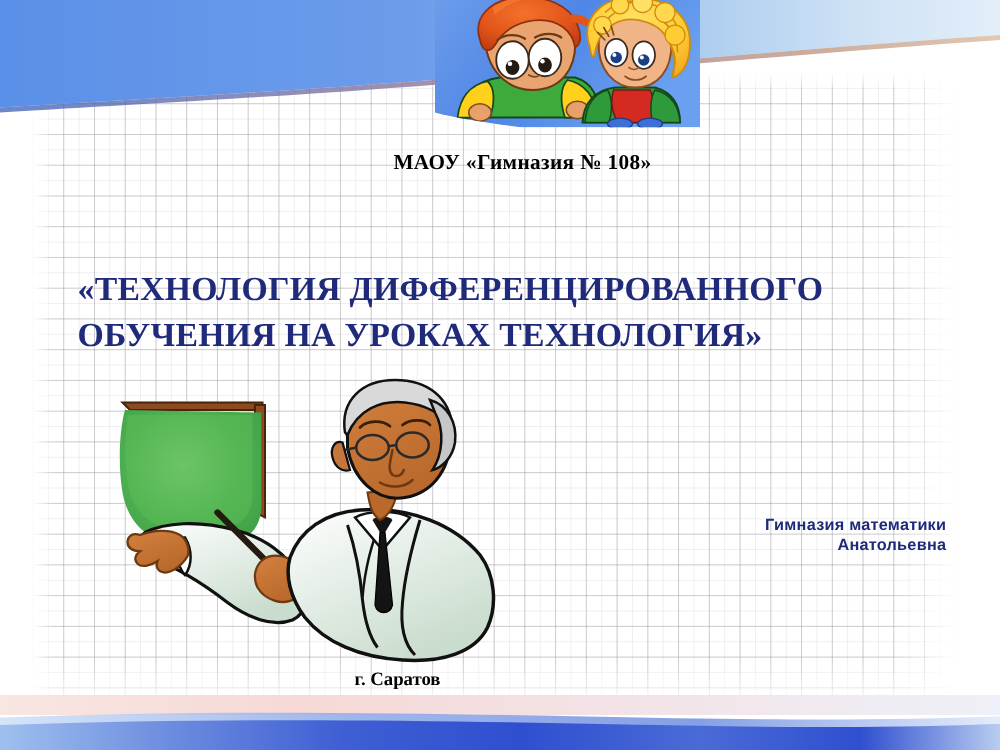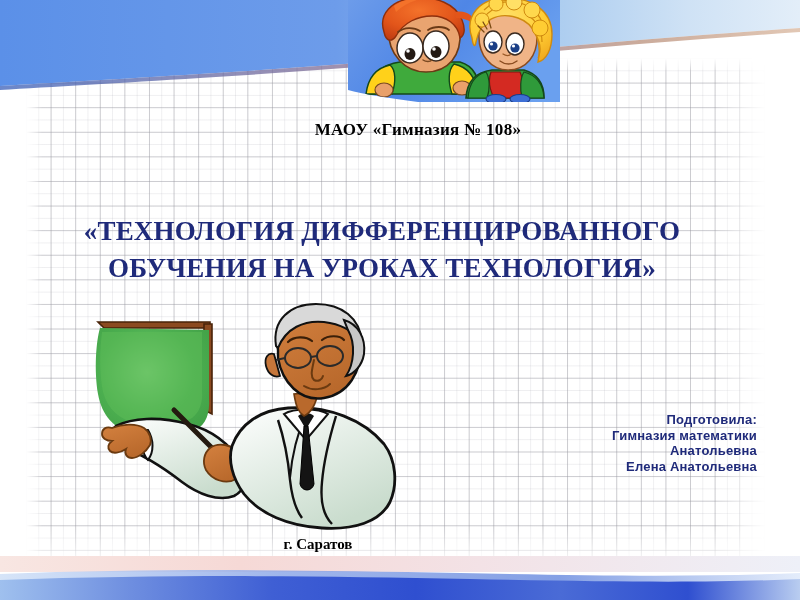--- a/index.html
+++ b/index.html
@@ -75,21 +75,20 @@
     position: absolute;
     left: 62px;
     top: 213px;
     width: 640px;
     font-family: "Liberation Serif", serif;
     font-weight: bold;
     font-size: 27px;
     line-height: 37px;
     color: #1f2a7a;
     letter-spacing: 0.2px;
-    text-align: center;
   }
   .main-title .ln { display: block; white-space: nowrap; }
 
   .author-block {
     position: absolute;
     right: 43px;
     top: 412px;
     text-align: right;
     font-family: "Liberation Sans", sans-serif;
     font-weight: bold;
@@ -181,24 +180,22 @@
   </svg>
 
   <div class="school-line">МАОУ «Гимназия № 108»</div>
 
   <div class="main-title">
     <span class="ln">«ТЕХНОЛОГИЯ ДИФФЕРЕНЦИРОВАННОГО</span>
     <span class="ln">ОБУЧЕНИЯ НА УРОКАХ ТЕХНОЛОГИЯ»</span>
   </div>
 
   <div class="author-block">
-    <span class="ln">Подготовила:</span>
     <span class="ln">Гимназия математики</span>
     <span class="ln">Анатольевна</span>
-    <span class="ln">Елена Анатольевна</span>
   </div>
 
   <div class="city-line">г. Саратов</div>
 
   <svg class="kids-art" viewBox="0 0 212 104">
     <defs>
       <clipPath id="kidsClip">
         <path d="M0,0 L212,0 L212,104 L70,104 C40,100 14,96 0,92 Z"></path>
       </clipPath>
       <linearGradient id="kidsBg" x1="0" y1="0" x2="1" y2="0.4">

